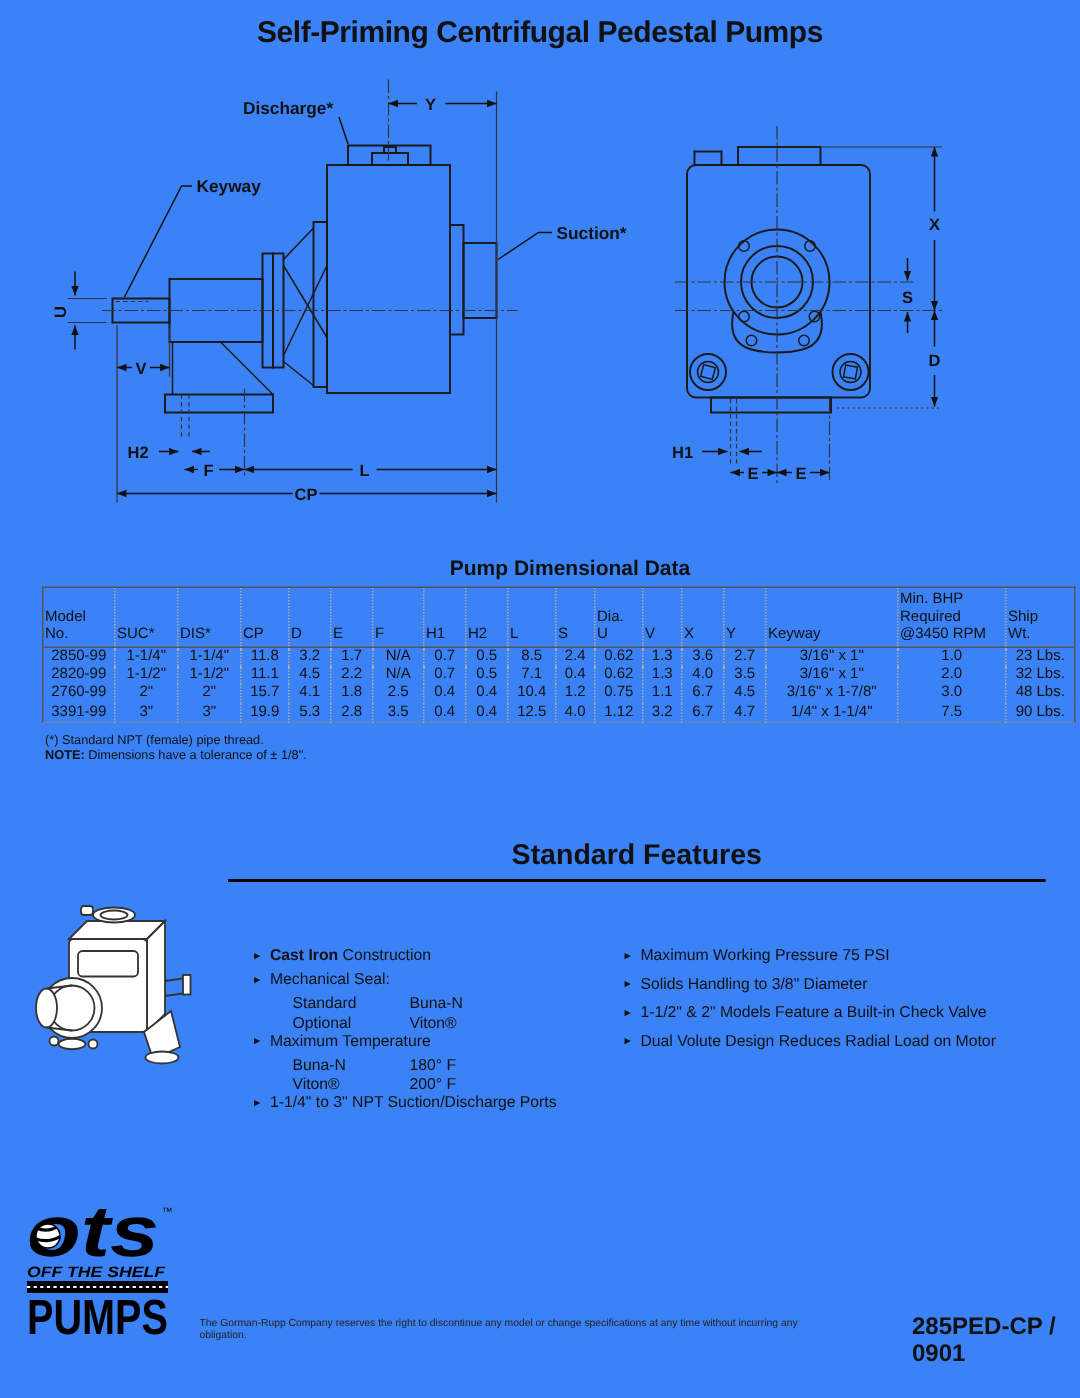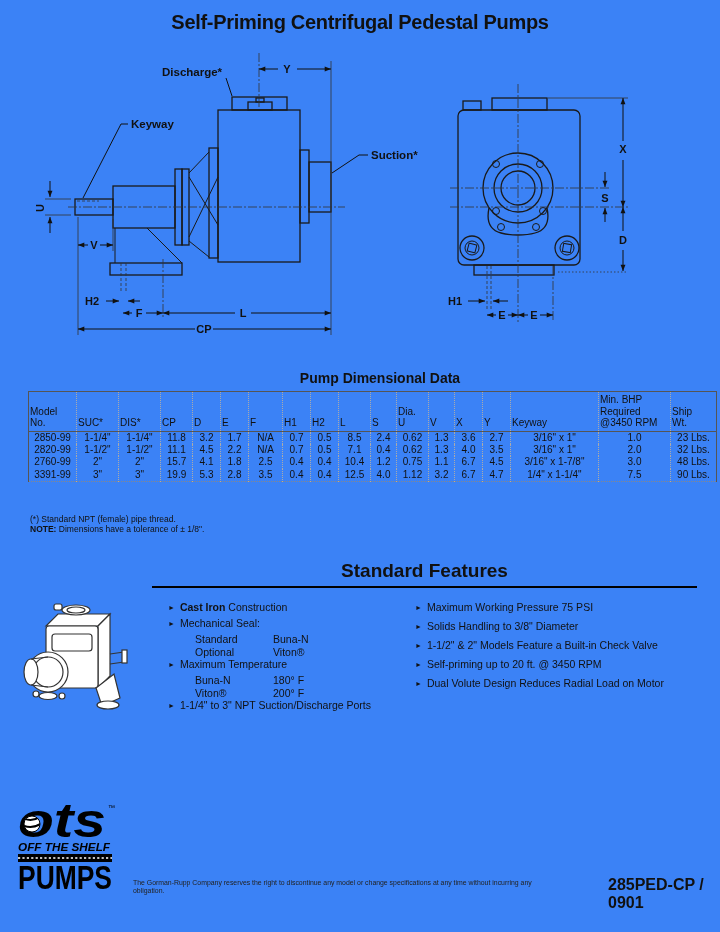--- a/index.html
+++ b/index.html
@@ -11,25 +11,25 @@
   .dimtxt{font-size:11px;font-weight:bold;}
   .lbltxt{font-size:11.5px;font-weight:bold;}
 
   .tbl-title{top:370px;left:0;width:720px;text-align:center;font-size:14px;font-weight:bold;padding-left:20px;}
   table.dim{border-collapse:collapse;table-layout:fixed;width:658px;font-size:10px;
             border:1px solid #555;border-bottom:1px dotted #888;}
   table.dim th{border-right:1px dotted #aaa;border-bottom:1px solid #555;vertical-align:bottom;
                font-weight:normal;padding:2px 1px;line-height:11.5px;text-align:left;}
   table.dim td{border-right:1px dotted #aaa;padding:0 1px;line-height:12.4px;text-align:center;white-space:nowrap;}
   table.dim th:last-child,table.dim td:last-child{border-right:none;}
-  .footnotes{top:514px;left:30px;font-size:8.5px;line-height:10px;}
+  .footnotes{top:488px;left:30px;font-size:8.5px;line-height:10px;}
 
   .features-head{top:560px;left:152px;width:545px;text-align:center;font-size:19px;font-weight:bold;
                  border-bottom:2px solid #000;padding-bottom:4px;}
-  .feat-col{font-size:10.5px;line-height:13px;}
+  .feat-col{font-size:10.5px;line-height:13px;margin-top:30px;}
   .feat{margin-bottom:3px;display:flex;align-items:flex-start;}
   .feat .blt{font-size:7px;line-height:13px;margin-right:5px;flex:0 0 auto;}
   .feat-col-right .feat{margin-bottom:6px;align-items:flex-end;}
   .sub{display:flex;margin-left:27px;line-height:12.5px;}
   .sub .sl{width:78px;}
   .feat b{font-weight:bold;}
 
   .logo-box{left:18px;top:799px;width:100px;height:94px;}
   .page-num{left:22px;top:940px;font-size:11px;font-weight:bold;}
   .disclaimer{left:133px;top:879px;width:415px;font-size:6.9px;line-height:8px;color:#222;}
@@ -384,24 +384,20 @@
       <div class="feat">
         <span class="blt">►</span>
         <span class="ftx">Solids Handling to 3/8" Diameter</span>
       </div>
       <div class="feat">
         <span class="blt">►</span>
         <span class="ftx">1-1/2" &amp; 2" Models Feature a Built-in Check Valve</span>
       </div>
       <div class="feat">
         <span class="blt">►</span>
-        <span class="ftx">Self-priming up to 20 ft. @ 3450 RPM</span>
-      </div>
-      <div class="feat">
-        <span class="blt">►</span>
         <span class="ftx">Dual Volute Design Reduces Radial Load on Motor</span>
       </div>
     </div>
 
   <svg class="abs logo-box" viewBox="0 0 100 94">
     <defs>
         <clipPath id="ballclip">
           <circle cx="14" cy="25" r="8"></circle>
         </clipPath>
       </defs>

